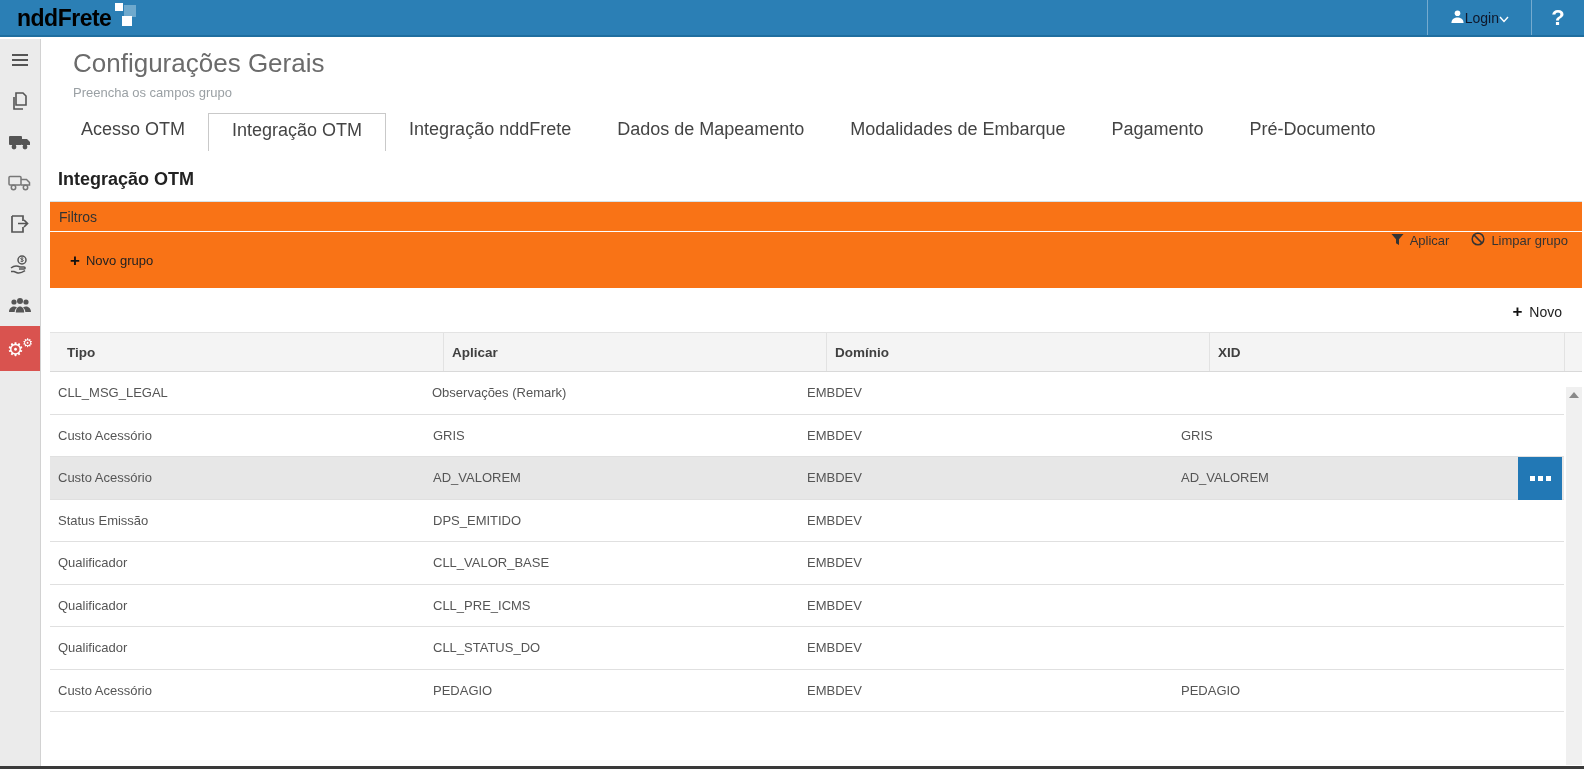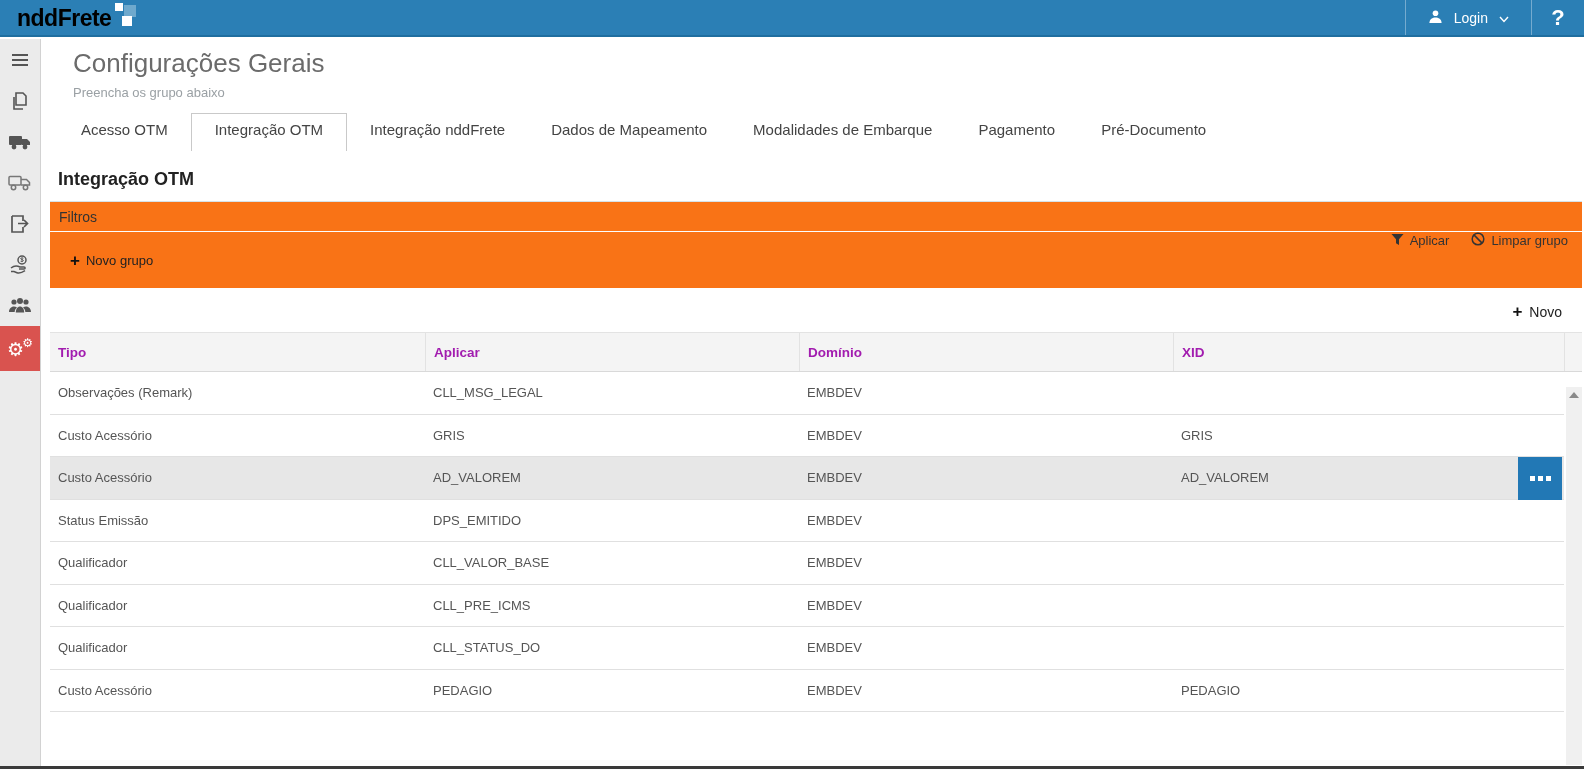--- a/index.html
+++ b/index.html
@@ -10,21 +10,21 @@
   .topbar { position:absolute; top:0; left:0; width:1584px; height:37px;
     background:#2b7fb5; border-bottom:2px solid #1f6e9f; display:flex; align-items:center; }
   .logo-wrap { display:flex; align-items:flex-start; margin-left:17px; }
   .logo-text { color:#000000; font-size:23px; font-weight:bold; letter-spacing:-0.5px; line-height:30px; }
   .logo-squares { position:relative; width:24px; height:26px; margin-left:2px; }
   .sq1 { position:absolute; left:2px; top:0; width:8px; height:8px; background:#fff; }
   .sq2 { position:absolute; left:11px; top:2px; width:12px; height:12px; background:#6ea9cd; }
   .sq3 { position:absolute; left:9px; top:13px; width:10px; height:10px; background:#fff; }
   .topbar-right { margin-left:auto; display:flex; align-items:stretch; height:100%; }
   .tb-sep { width:1px; background:rgba(255,255,255,0.35); }
-  .login-btn { display:flex; align-items:center; gap:11px; padding:0 22px; color:#ffffff;
+  .login-btn { display:flex; align-items:center; gap:0; padding:0 22px; color:#0f172a;
     font-size:14px; cursor:pointer; }
   .help-btn { width:52px; display:flex; align-items:center; justify-content:center;
     color:#fff; font-size:22px; font-weight:bold; cursor:pointer; }
 
   
   .sidebar { position:absolute; top:39px; left:0; width:41px; height:730px;
     background:#ebebeb; border-right:1px solid #d2d2d2; }
   .sb-item { width:100%; height:41px; display:flex; align-items:center; justify-content:center;
     cursor:pointer; }
   .sb-item svg { display:block; }
@@ -35,21 +35,21 @@
 
   
   .main { position:absolute; top:39px; left:42px; width:1542px; height:730px;
     background:#fff; padding:0 2px 8px 8px; }
 
   .page-header { padding:9px 0 0 23px; }
   .page-title { font-size:26px; color:#6b6b6b; font-weight:400; }
   .page-sub { font-size:13px; color:#9aa0a4; margin-top:6px; }
 
   .tabs { display:flex; align-items:flex-start; margin-left:8px; margin-top:13px; height:34px; }
-  .tab { font-size:15px; color:#444; padding:0 23px; line-height:33px; height:33px; cursor:pointer; white-space:nowrap; }
+  .tab { font-size:18px; color:#444; padding:0 23px; line-height:33px; height:33px; cursor:pointer; white-space:nowrap; }
   .tab.active { border:1px solid #c9c9c9; border-bottom:none; background:#fff; height:38px; line-height:32px; }
 
   .section-title { font-size:18px; font-weight:bold; color:#222; margin:22px 0 11px 8px; }
 
   
   .filter-panel { background:#f97316; border-top:1px solid #d7e2e7; }
   .filter-head { display:flex; align-items:center; justify-content:space-between;
     height:30px; padding:0 14px 0 9px; border-bottom:1px solid #fdfdfd; }
   .filter-title { font-size:14px; color:#333; }
   .filter-actions { display:flex; gap:22px; }
@@ -57,22 +57,22 @@
   .filter-body { height:56px; display:flex; align-items:center; padding-left:20px; }
   .new-group { display:flex; align-items:center; gap:6px; font-size:13px; color:#222; cursor:pointer; }
   .plus { font-weight:bold; font-size:17px; color:#111; line-height:1; }
 
   .novo-row { display:flex; justify-content:flex-end; padding:15px 20px 12px 0; }
   .novo-btn { display:flex; align-items:center; gap:7px; font-size:14px; color:#222; cursor:pointer; }
 
   
   .tbl-head { display:flex; background:#f4f4f4; border-top:1px solid #e3e3e3;
     border-bottom:1px solid #d9d9d9; height:40px; align-items:center; }
-  .th { font-size:13.5px; font-weight:bold; color:#a21caf; padding-left:8px; height:100%;
-    display:flex; align-items:center; }
+  .th { font-size:13.5px; font-weight:bold; color:#404040; padding-left:8px; height:100%;
+    display:flex; align-items:center;margin-left:9px; }
   .th + .th { border-left:1px solid #e2e2e2; }
   .th-spacer { margin-left:auto; width:18px; height:100%; border-left:1px solid #e2e2e2; }
   .c1 { width:375px; } .c2 { width:374px; } .c3 { width:374px; } .c4 { flex:1; }
   .tbl-body { margin-right:18px; }
   .tr { position:relative; display:flex; align-items:center; height:42.5px;
     border-bottom:1px solid #e0e0e0; background:#fff; cursor:default; }
   .tr.selected { background:#e7e7e7; }
   .td { font-size:13px; color:#555; padding-left:8px; overflow:hidden; white-space:nowrap; }
   .row-actions { position:absolute; right:2px; top:0; width:44px; height:42.5px;
     background:#2278b5; display:flex; align-items:center; justify-content:center; gap:3px; cursor:pointer; }
@@ -192,21 +192,21 @@
       <span class="gear-big">⚙</span>
         <span class="gear-small">⚙</span>
     </span>
   </div>
 </div>
 
 <div class="main">
 
   <div class="page-header">
     <div class="page-title">Configurações Gerais</div>
-    <div class="page-sub">Preencha os grupo abaixo</div>
+    <div class="page-sub">Preencha os campos grupo</div>
   </div>
 
   <div class="tabs">
     <div class="tab">Acesso OTM</div>
     <div class="tab active">Integração OTM</div>
     <div class="tab">Integração nddFrete</div>
     <div class="tab">Dados de Mapeamento</div>
     <div class="tab">Modalidades de Embarque</div>
     <div class="tab">Pagamento</div>
     <div class="tab">Pré-Documento</div>
@@ -256,22 +256,22 @@
     <div class="tbl-head">
       <div class="th c1">Tipo</div>
       <div class="th c2">Aplicar</div>
       <div class="th c3">Domínio</div>
       <div class="th c4">XID</div>
       <div class="th-spacer"></div>
     </div>
     <div class="tbl-body">
 
       <div class="tr">
+        <div class="td c2">CLL_MSG_LEGAL</div>
         <div class="td c1">Observações (Remark)</div>
-        <div class="td c2">CLL_MSG_LEGAL</div>
         <div class="td c3">EMBDEV</div>
         <div class="td c4"></div>
       </div>
 
       <div class="tr">
         <div class="td c1">Custo Acessório</div>
         <div class="td c2">GRIS</div>
         <div class="td c3">EMBDEV</div>
         <div class="td c4">GRIS</div>
       </div>

